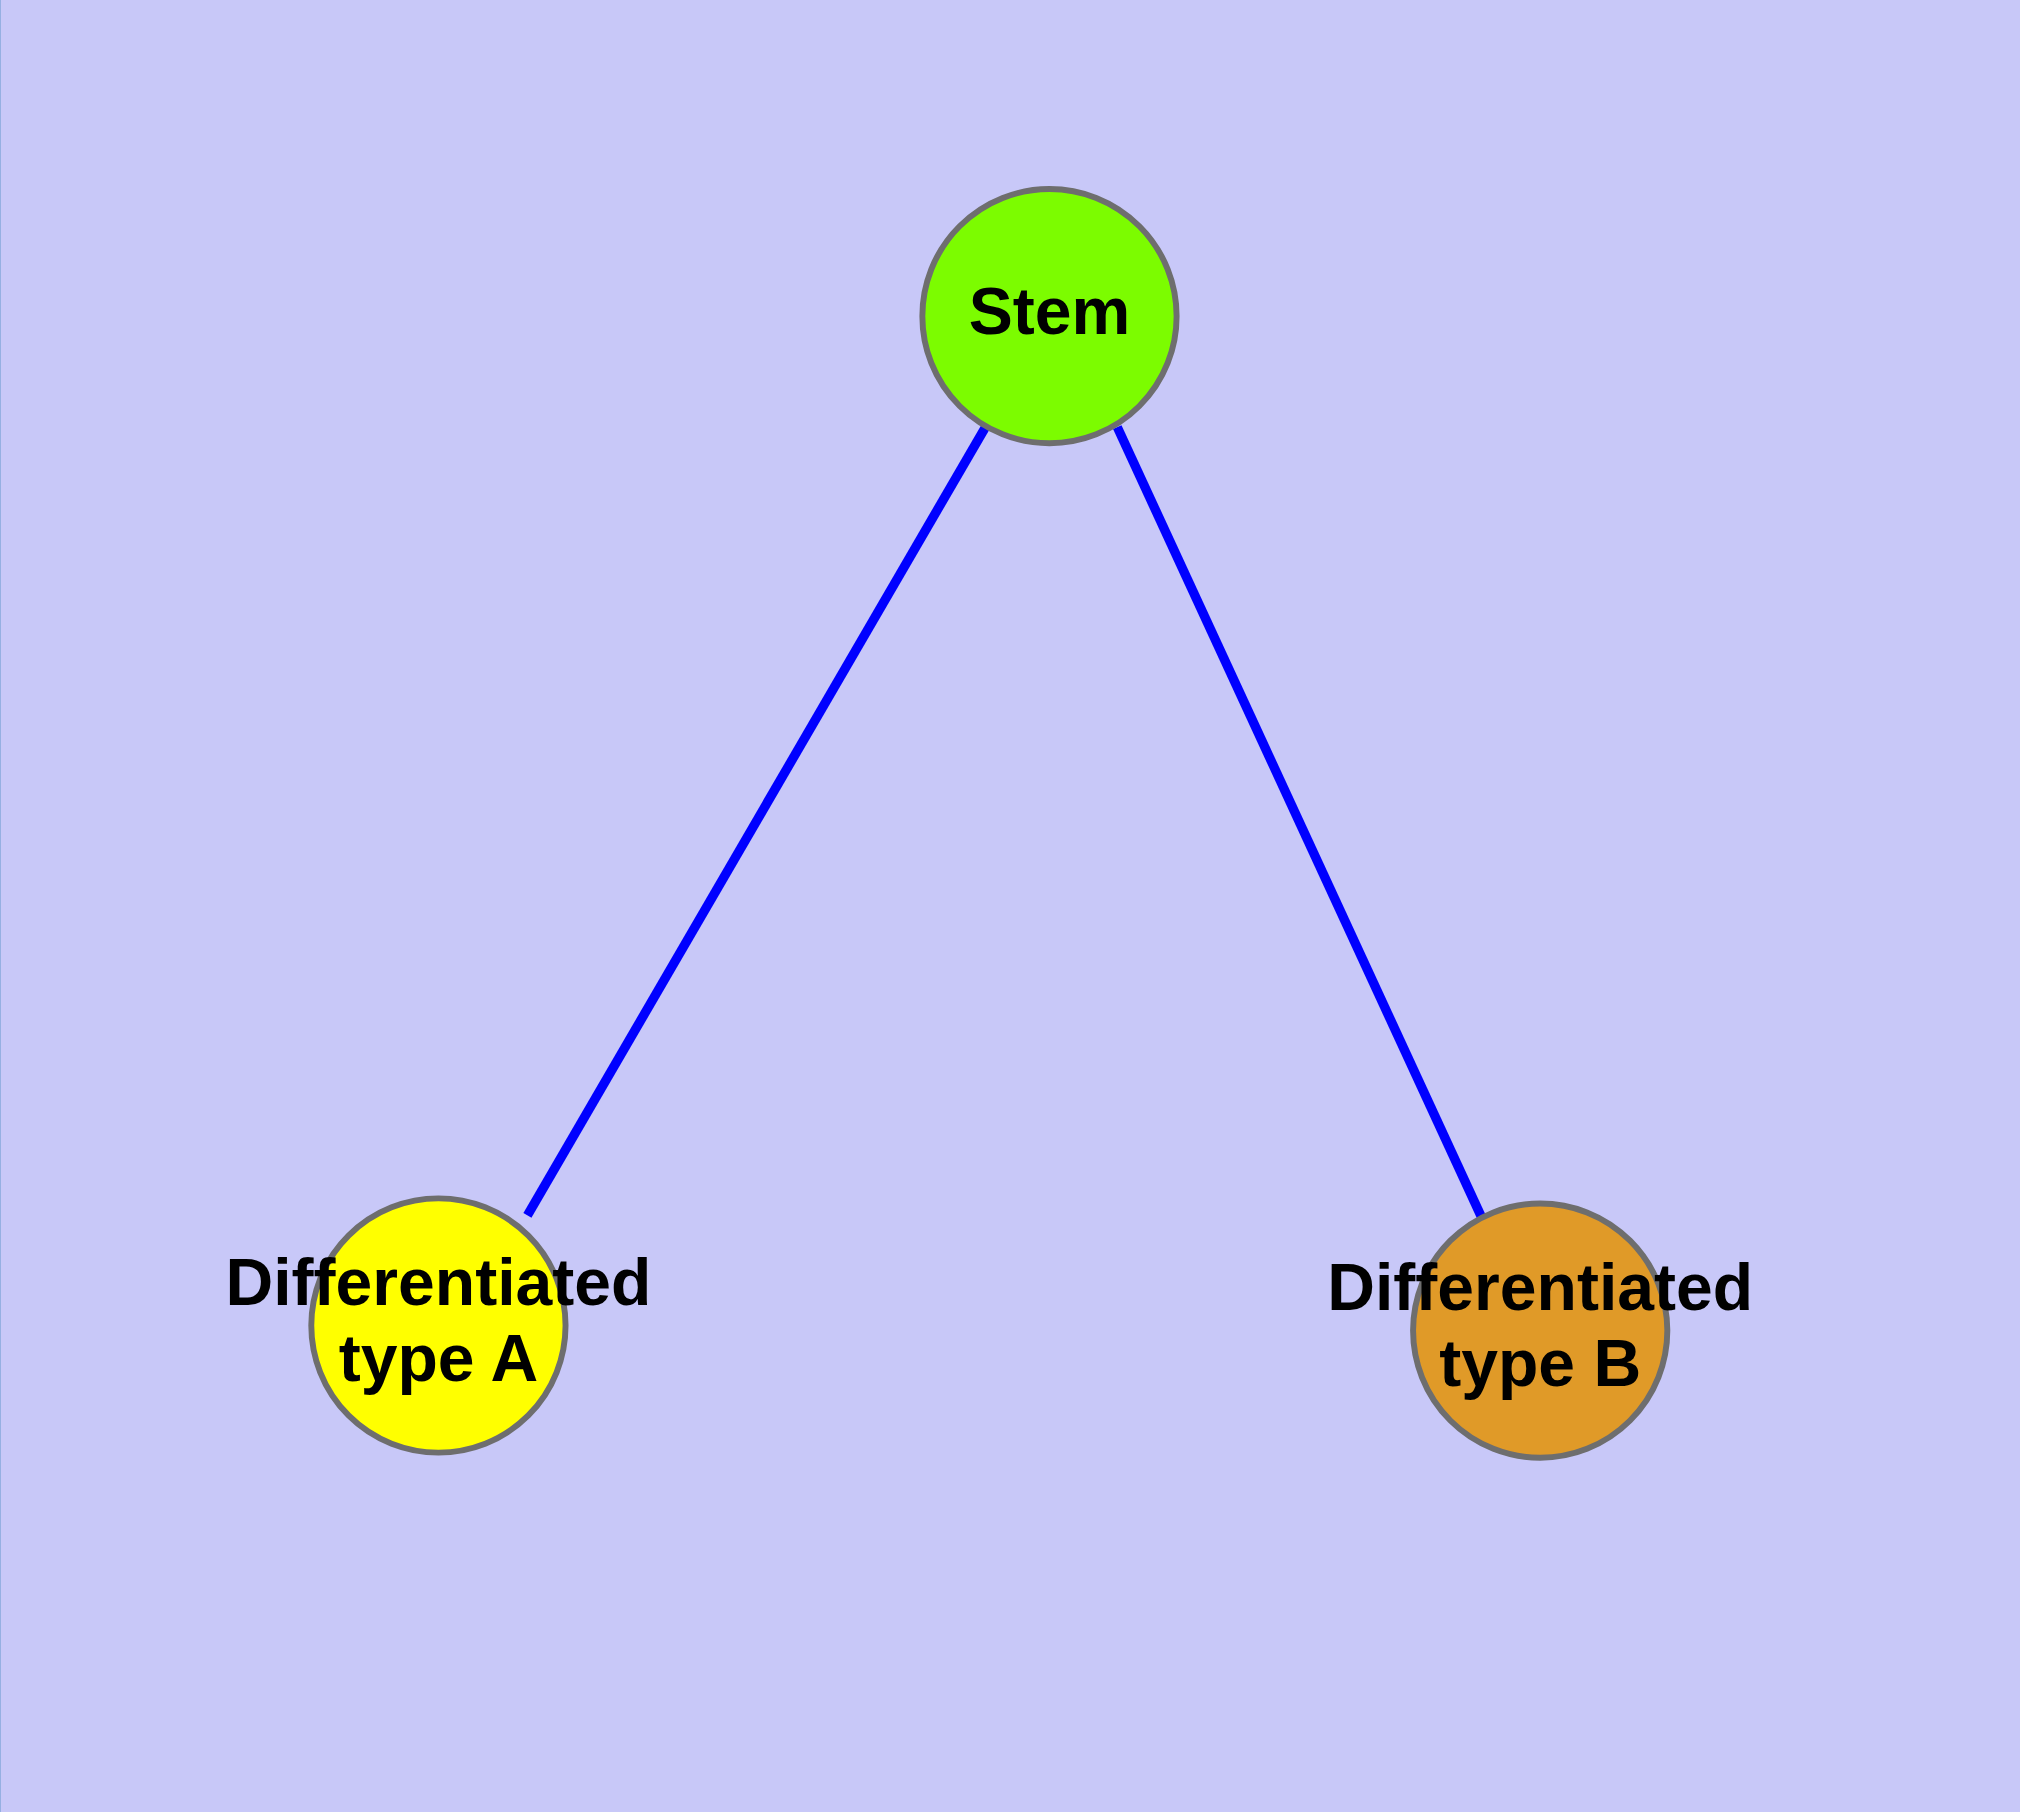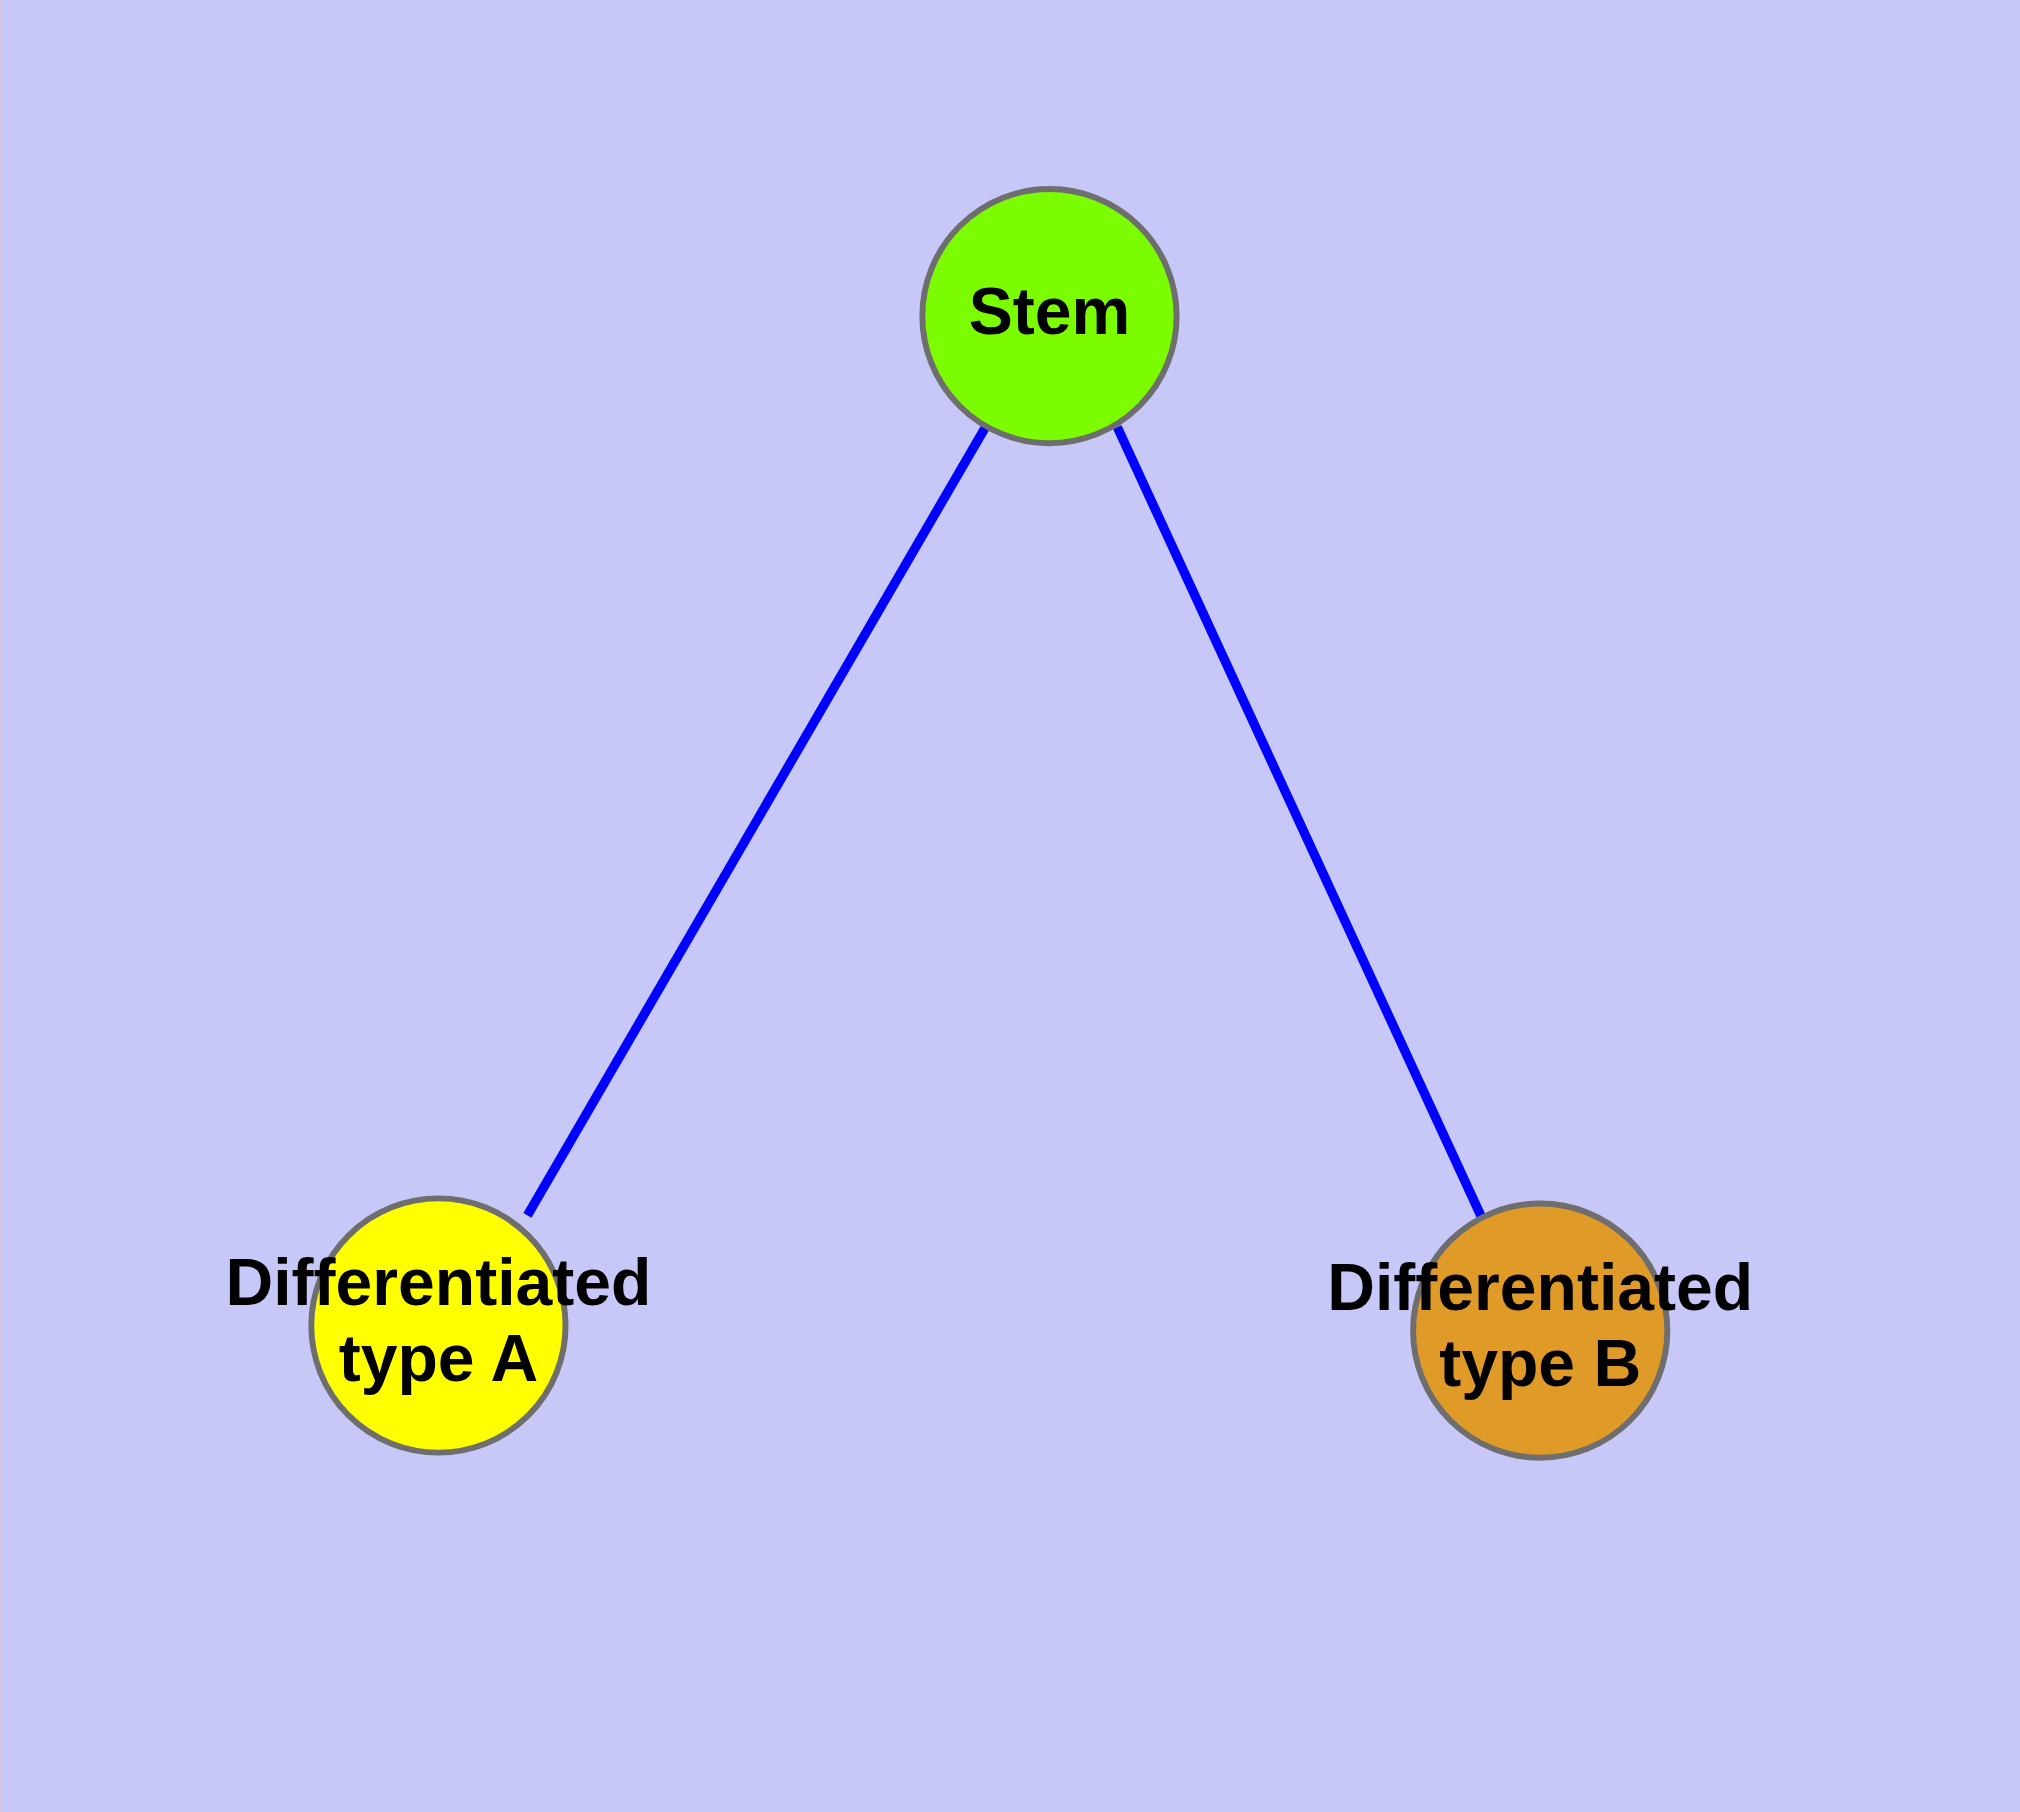--- a/index.html
+++ b/index.html
@@ -30,21 +30,21 @@
     dominant-baseline: middle;
     paint-order: normal;
   }
   .edge-line {
     stroke-linecap: butt;
   }
 </style>
 </head>
 <body>
 
-<div id="canvas" style="width: 2021px; height: 1812px; background: #fdba74;">
+<div id="canvas" style="width: 2021px; height: 1812px; background: #0369a1;">
   <svg id="graph-svg" viewBox="0 0 2384 2138">
 
     <rect id="bg-rect" x="0" y="0" width="2384" height="2138" fill="#c8c8f8"></rect>
 
     <g id="edges-group">
         <line x1="1163" y1="503" x2="622" y2="1434" stroke="#0000ff" stroke-width="11" class="edge-line"></line>
         <line x1="1318" y1="504" x2="1750" y2="1441" stroke="#0000ff" stroke-width="11" class="edge-line"></line>
       </g>
     <g id="nodes-group">
         <g>

